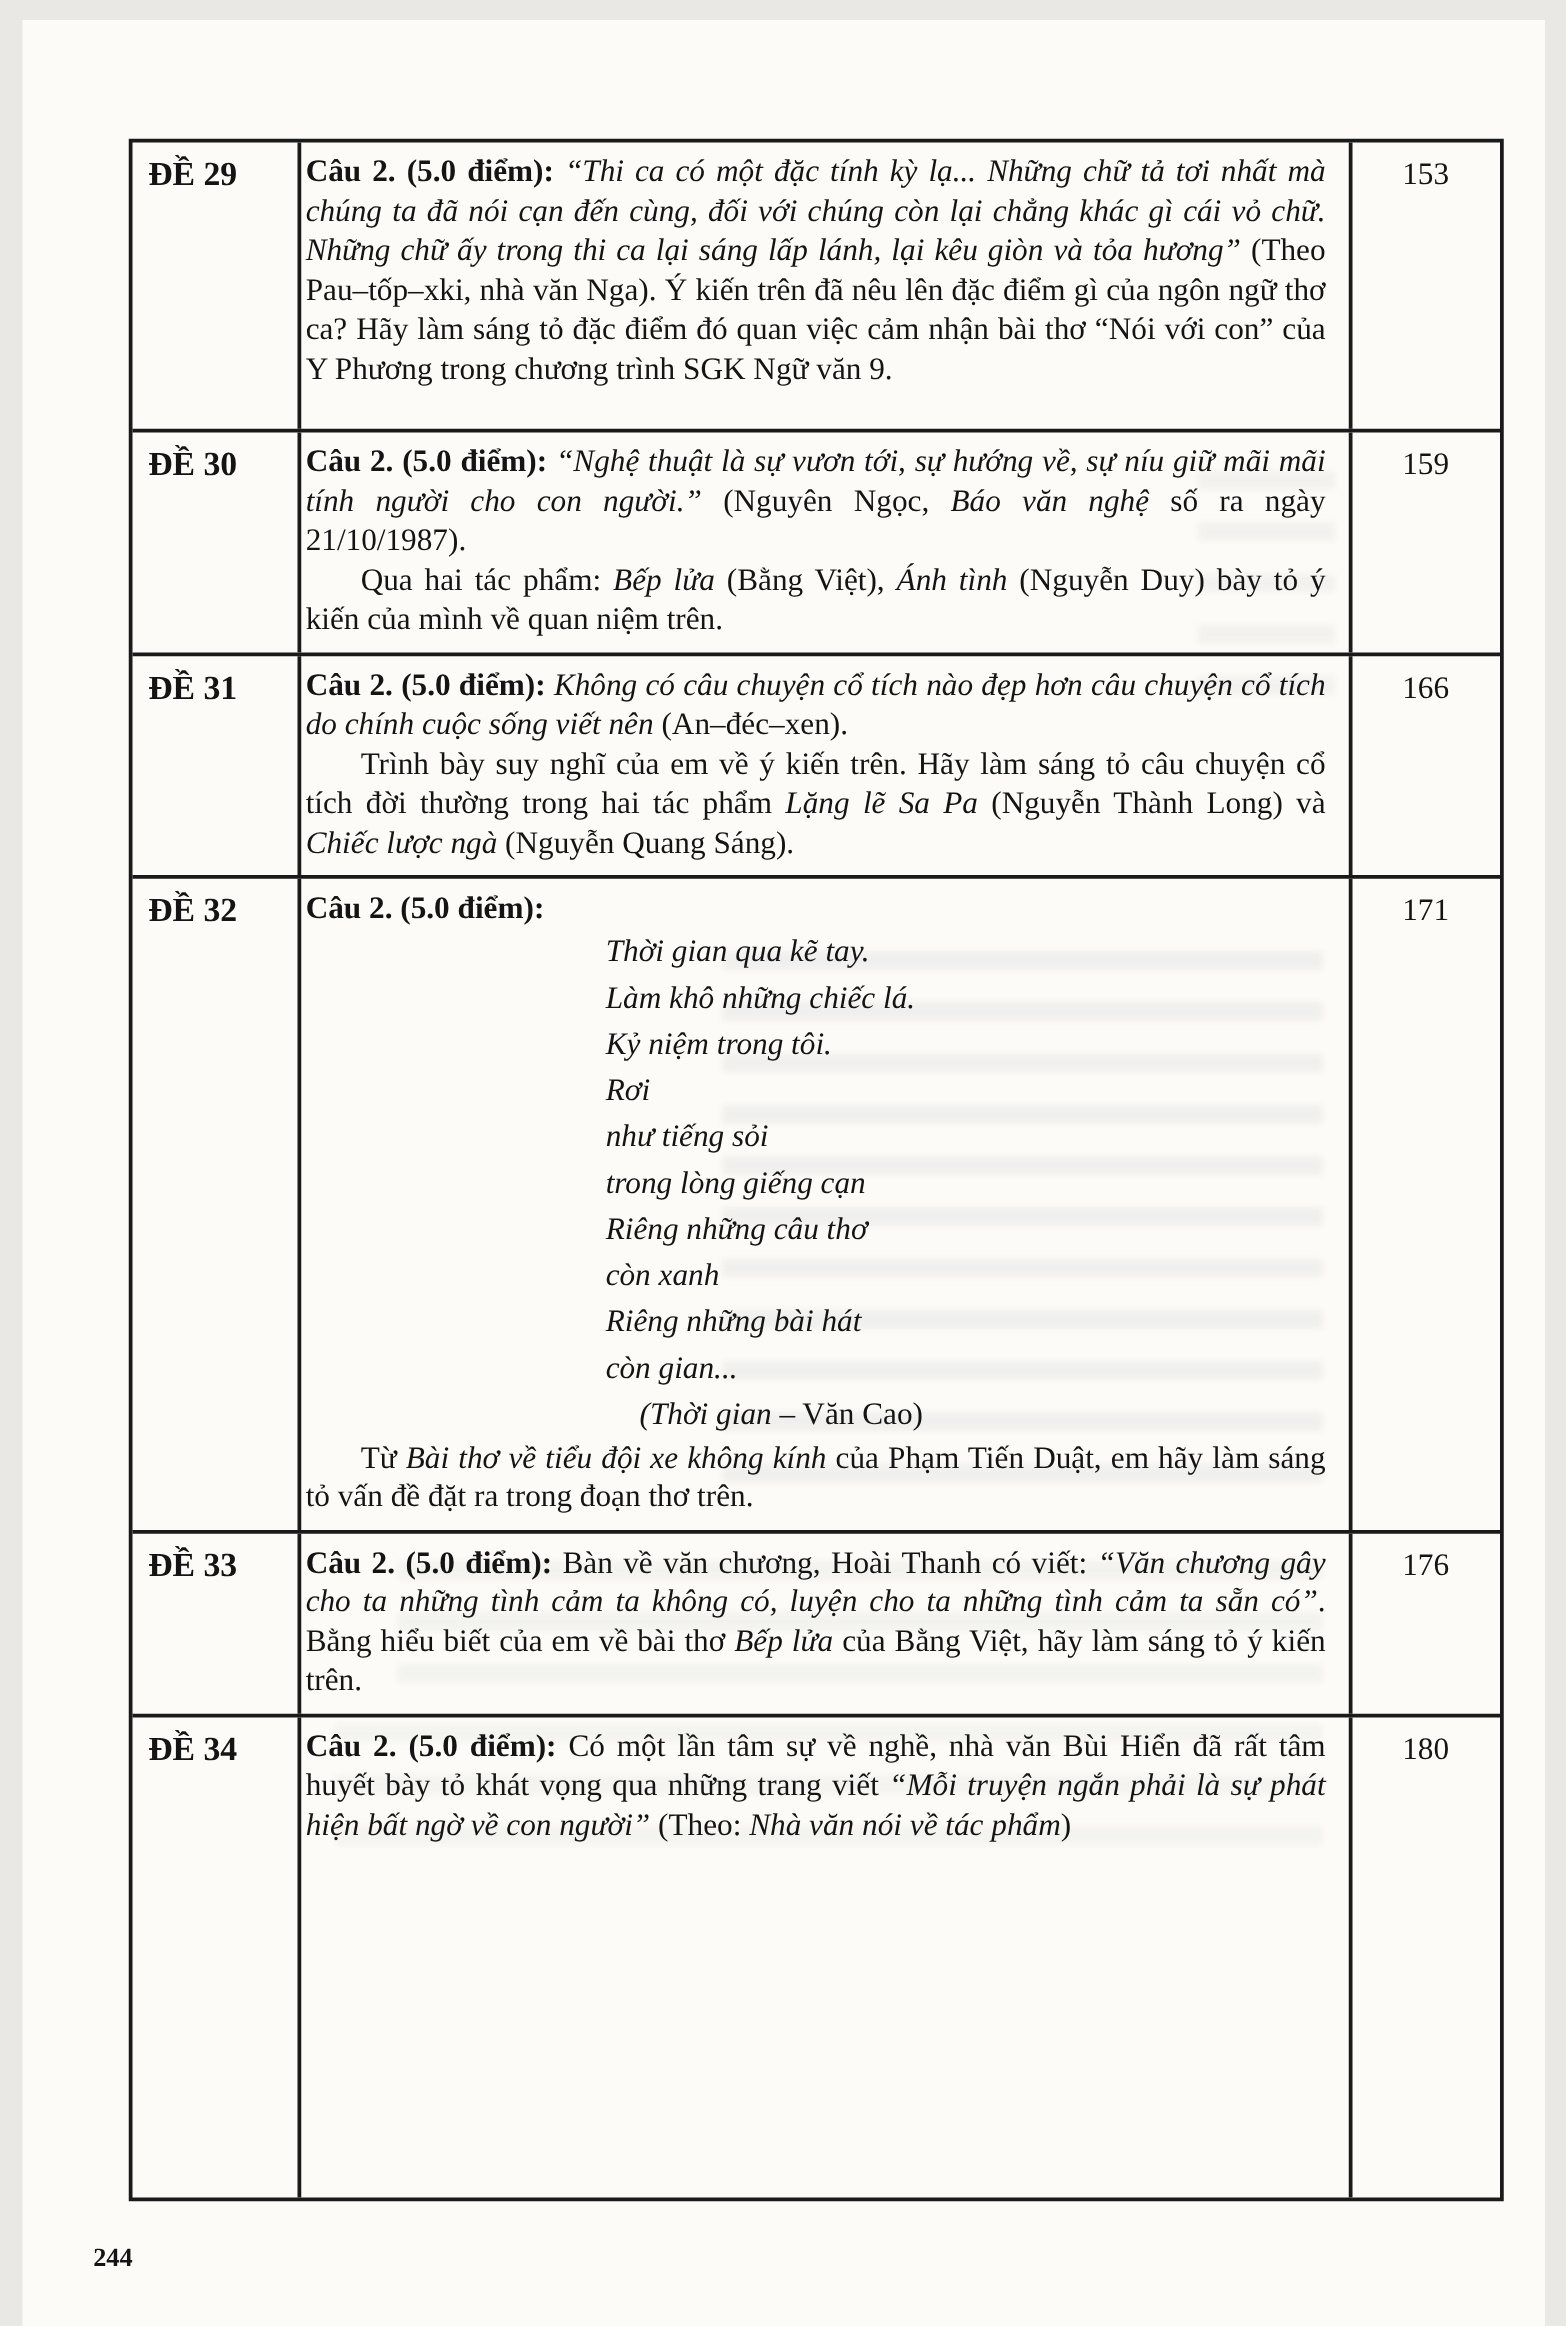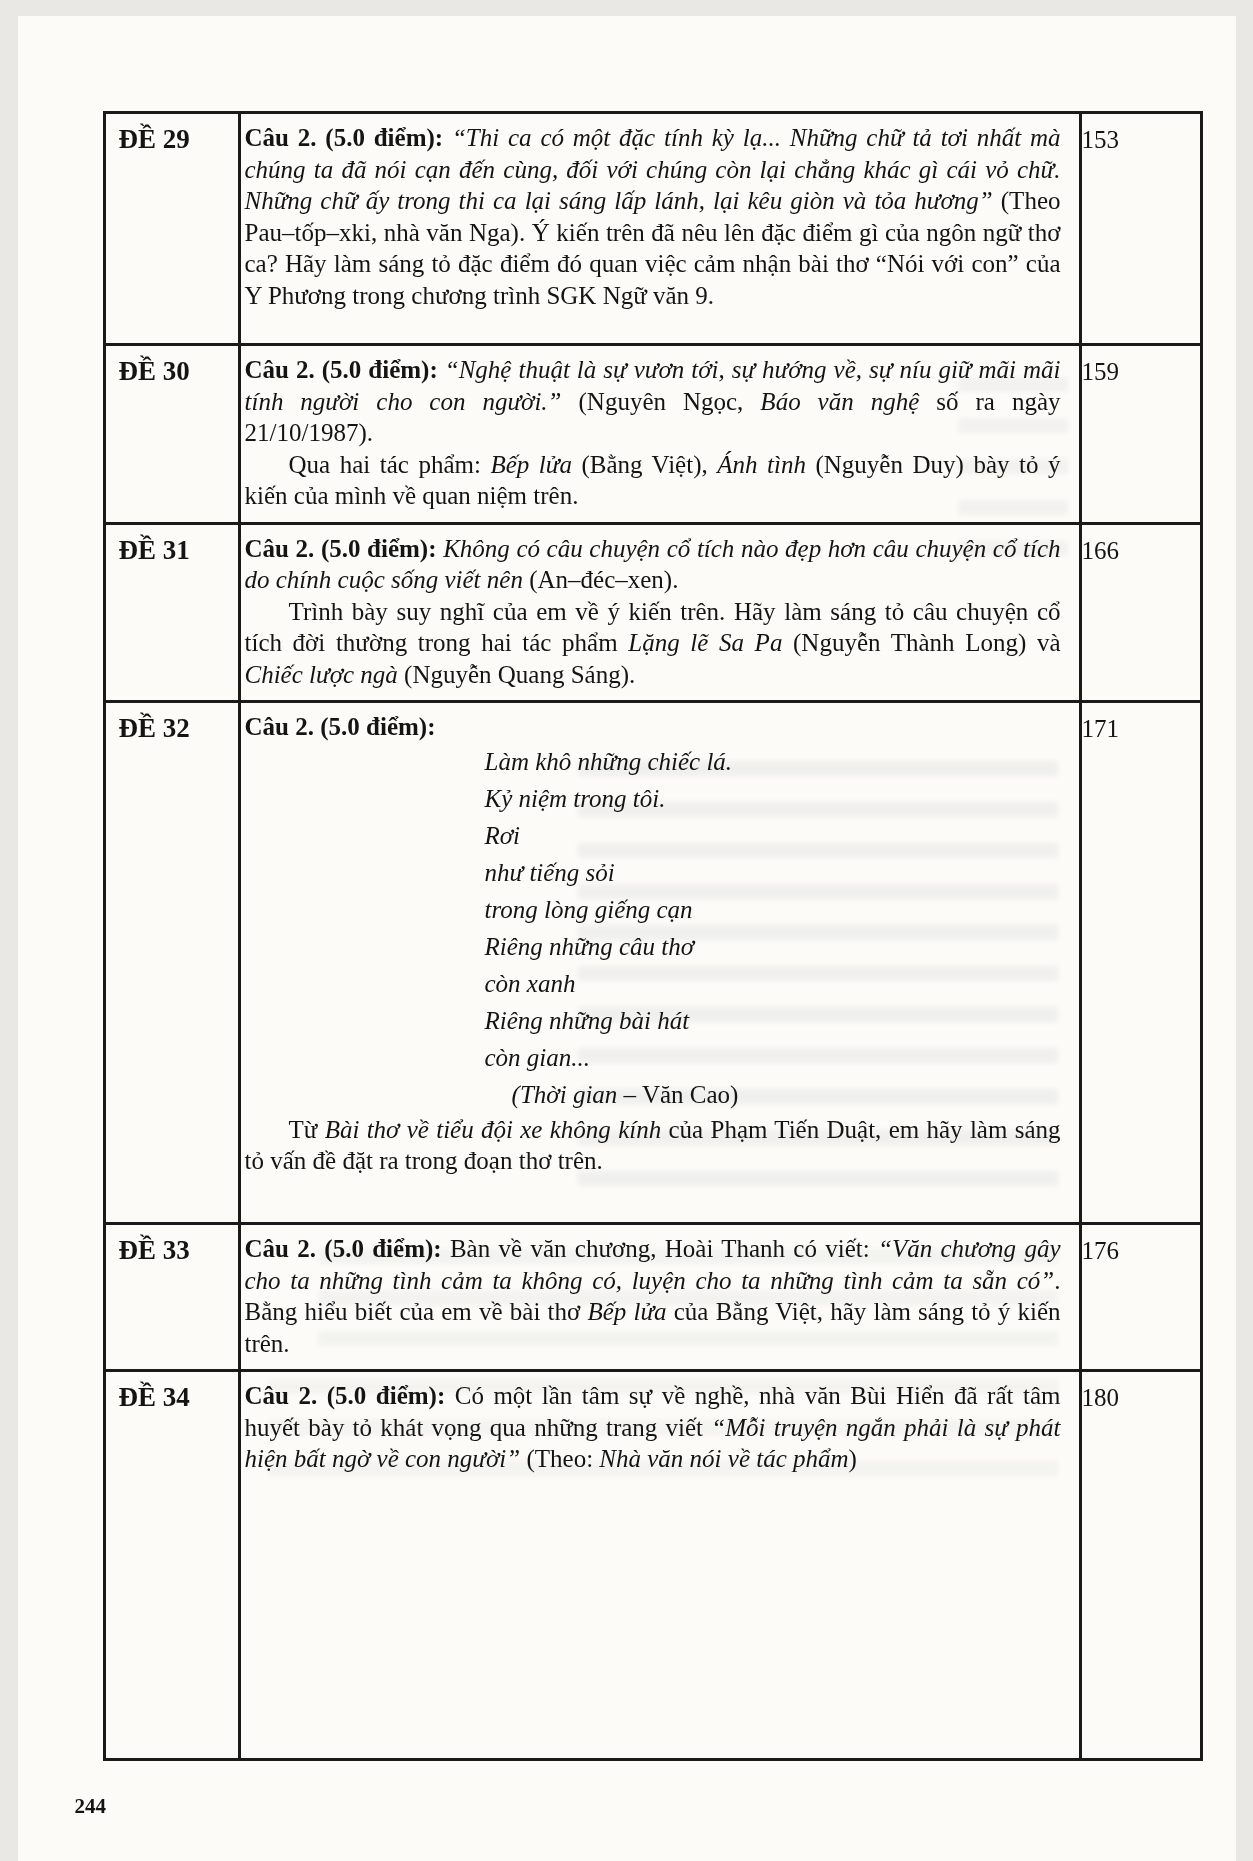--- a/index.html
+++ b/index.html
@@ -46,21 +46,21 @@
     border-right:3px solid var(--border);
     white-space:nowrap;
   }
   .cell.question{
     border-right:3px solid var(--border);
     font-size:25px;line-height:31.5px;
     text-align:justify;
     padding:8px 18px 10px 4px;
   }
   .cell.pageno{
-    text-align:left;font-size:25px;line-height:31px;
+    text-align:center;font-size:25px;line-height:31px;
     padding-top:10px;
   }
   .para{margin:0;}
   .para.indent{text-indent:44px;}
   .b{font-weight:bold;}
   .i{font-style:italic;}
   .poem-line{
     font-style:italic;
     line-height:37px;
     margin-left:240px;
@@ -120,20 +120,21 @@
         <div class="cell question">
           <p class="para"><span class="b ">Câu 2. (5.0 điểm): </span><span class="i">Không có câu chuyện cổ tích nào đẹp hơn câu chuyện cổ tích do chính cuộc sống viết nên</span><span> (An–đéc–xen).</span></p>
           <p class="para indent"><span>Trình bày suy nghĩ của em về ý kiến trên. Hãy làm sáng tỏ câu chuyện cổ tích đời thường trong hai tác phẩm </span><span class="i">Lặng lẽ Sa Pa</span><span> (Nguyễn Thành Long) và </span><span class="i">Chiếc lược ngà</span><span> (Nguyễn Quang Sáng).</span></p>
         </div>
         <div class="cell pageno">166</div>
       </div>
       <div class="row">
         <div class="cell de">ĐỀ 32</div>
         <div class="cell question">
           <p class="para"><span class="b ">Câu 2. (5.0 điểm):</span></p>
+          <div class="poem-line">Thời gian qua kẽ tay.</div>
           <div class="poem-line">Làm khô những chiếc lá.</div>
           <div class="poem-line">Kỷ niệm trong tôi.</div>
           <div class="poem-line">Rơi</div>
           <div class="poem-line">như tiếng sỏi</div>
           <div class="poem-line">trong lòng giếng cạn</div>
           <div class="poem-line">Riêng những câu thơ</div>
           <div class="poem-line">còn xanh</div>
           <div class="poem-line">Riêng những bài hát</div>
           <div class="poem-line">còn gian...</div>
           <p class="attribution"><span class="i">(Thời gian</span><span> – Văn Cao)</span></p>

